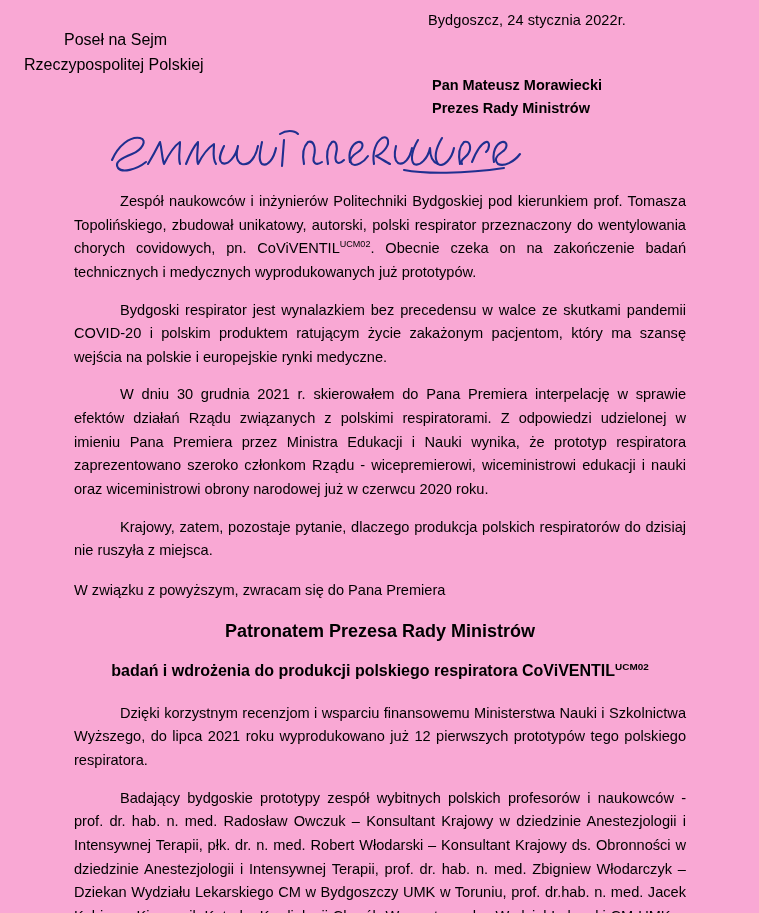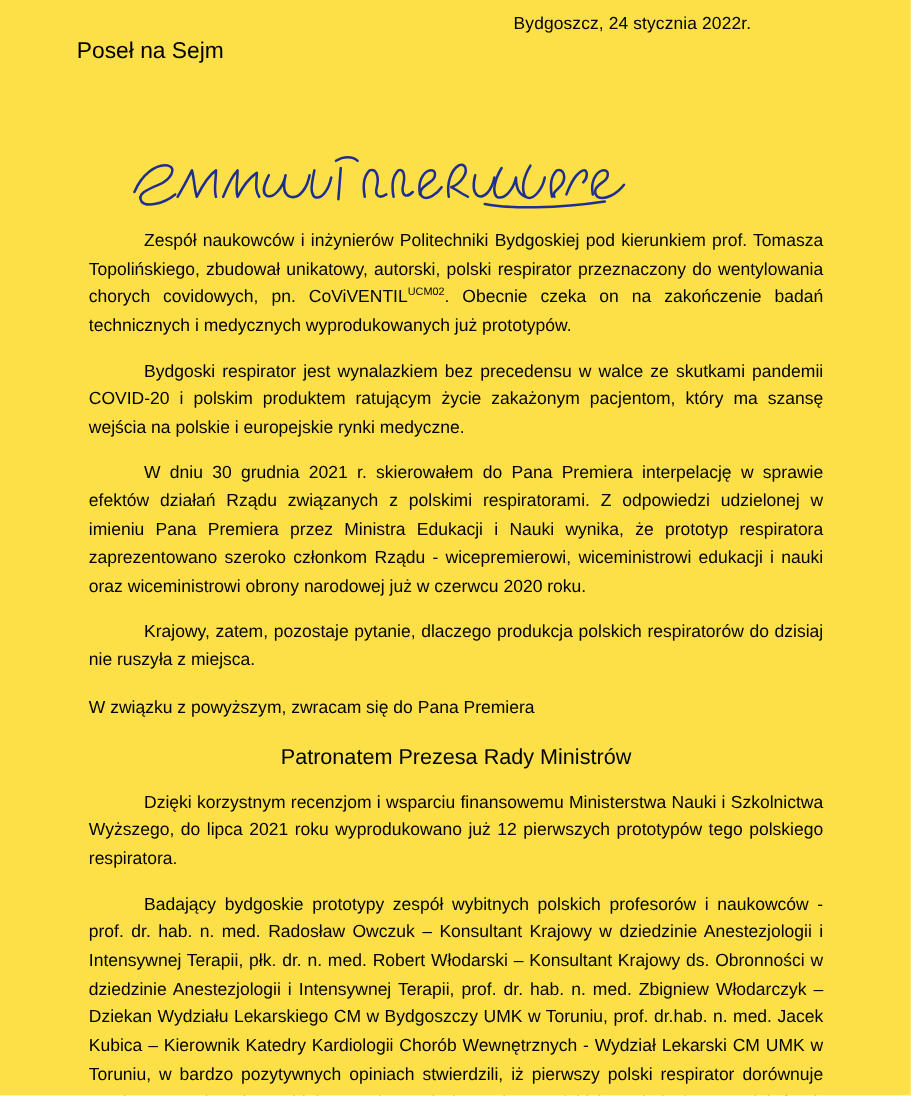--- a/index.html
+++ b/index.html
@@ -8,36 +8,36 @@
     background: #ffffff;
   }
   body {
     font-family: "Liberation Sans", sans-serif;
     color: #000000;
   }
   .page {
     position: relative;
     width: 759px;
     height: 913px;
-    background: #fde047;
+    background: #f9a8d4;
     overflow: hidden;
     box-sizing: border-box;
   }
   .date-line {
     position: absolute;
     top: 12px;
     left: 428px;
     font-size: 14.5px;
     letter-spacing: 0.1px;
   }
   .sender {
     position: absolute;
     top: 28px;
     left: 24px;
-    font-size: 19px;
+    font-size: 16px;
     line-height: 1.55;
   }
   .sender div {
     white-space: nowrap;
   }
   .sender .line1 {
     padding-left: 40px;
   }
   .recipient {
     position: absolute;
@@ -78,21 +78,21 @@
     text-align: center;
     text-indent: 0;
     font-weight: bold;
     font-size: 15.5px;
     margin-bottom: 16px;
     margin-top: 2px;
   }
   .body-text p.patronage {
     text-align: center;
     text-indent: 0;
-    font-weight: normal;
+    font-weight: bold;
     font-size: 18px;
     margin-bottom: 10px;
   }
   .body-text p.patronage2 {
     text-align: center;
     text-indent: 0;
     font-weight: bold;
     font-size: 16px;
     margin-bottom: 18px;
   }
@@ -107,22 +107,27 @@
 </style>
 </head>
 <body>
 
 <div class="page">
 
   <div class="date-line">Bydgoszcz, 24 stycznia 2022r.</div>
 
   <div class="sender">
     <div class="line1">Poseł na Sejm</div>
+    <div class="line2">Rzeczypospolitej Polskiej</div>
   </div>
 
+  <div class="recipient">
+    <div>Pan Mateusz Morawiecki</div>
+    <div>Prezes Rady Ministrów</div>
+  </div>
 
   <div class="salutation">
 
     <svg width="440" height="52" viewBox="0 0 440 52" xmlns="http://www.w3.org/2000/svg">
       <g fill="none" stroke="#1f2f8f" stroke-width="2.1" stroke-linecap="round" stroke-linejoin="round">
         <path d="M8,36 C14,22 26,12 36,14 C44,16 38,26 28,30 C18,34 10,38 14,44 C18,49 32,46 42,38"></path>
         <path d="M44,40 C50,30 54,22 56,18 C58,26 58,34 60,40 C64,32 70,22 76,18 C76,26 74,34 76,40"></path>
         <path d="M82,40 C86,30 90,22 94,18 C94,26 92,34 94,40 C98,32 104,24 110,20 C110,28 108,34 112,40"></path>
         <path d="M120,22 C116,30 114,36 118,39 C124,42 132,32 134,22 C132,30 132,38 138,40 C146,42 152,32 154,22"></path>
         <path d="M158,18 C156,28 154,36 158,40 C164,43 170,34 172,24"></path>
@@ -150,19 +155,20 @@
 
     <p class="">W dniu 30 grudnia 2021 r. skierowałem do Pana Premiera interpelację w sprawie efektów działań Rządu związanych z polskimi respiratorami. Z odpowiedzi udzielonej w imieniu Pana Premiera przez Ministra Edukacji i Nauki wynika, że prototyp respiratora zaprezentowano szeroko członkom Rządu - wicepremierowi, wiceministrowi edukacji i nauki oraz wiceministrowi obrony narodowej już w czerwcu 2020 roku.</p>
 
     <p class="tight">Krajowy, zatem, pozostaje pytanie, dlaczego produkcja polskich respiratorów do dzisiaj nie ruszyła z miejsca.</p>
 
     <p class="center">W związku z powyższym, zwracam się do Pana Premiera</p>
 
 
     <p class="patronage">Patronatem Prezesa Rady Ministrów</p>
 
+    <p class="patronage2">badań i wdrożenia do produkcji polskiego respiratora CoViVENTIL<sup>UCM02</sup></p>
 
     <p class="">Dzięki korzystnym recenzjom i wsparciu finansowemu Ministerstwa Nauki i Szkolnictwa Wyższego, do lipca 2021 roku wyprodukowano już 12 pierwszych prototypów tego polskiego respiratora.</p>
 
     <p class="">Badający bydgoskie prototypy zespół wybitnych polskich profesorów i naukowców - prof. dr. hab. n. med. Radosław Owczuk – Konsultant Krajowy w dziedzinie Anestezjologii i Intensywnej Terapii, płk. dr. n. med. Robert Włodarski – Konsultant Krajowy ds. Obronności w dziedzinie Anestezjologii i Intensywnej Terapii, prof. dr. hab. n. med. Zbigniew Włodarczyk – Dziekan Wydziału Lekarskiego CM w Bydgoszczy UMK w Toruniu, prof. dr.hab. n. med. Jacek Kubica – Kierownik Katedry Kardiologii Chorób Wewnętrznych - Wydział Lekarski CM UMK w Toruniu, w bardzo pozytywnych opiniach stwierdzili, iż pierwszy polski respirator dorównuje respiratorom obecnie znajdującym się w użytkowaniu w polskich szpitalach, a w niektórych funkcjach nawet je przewyższa.</p>
   </div>
 
 </div>
 
 </body></html>

